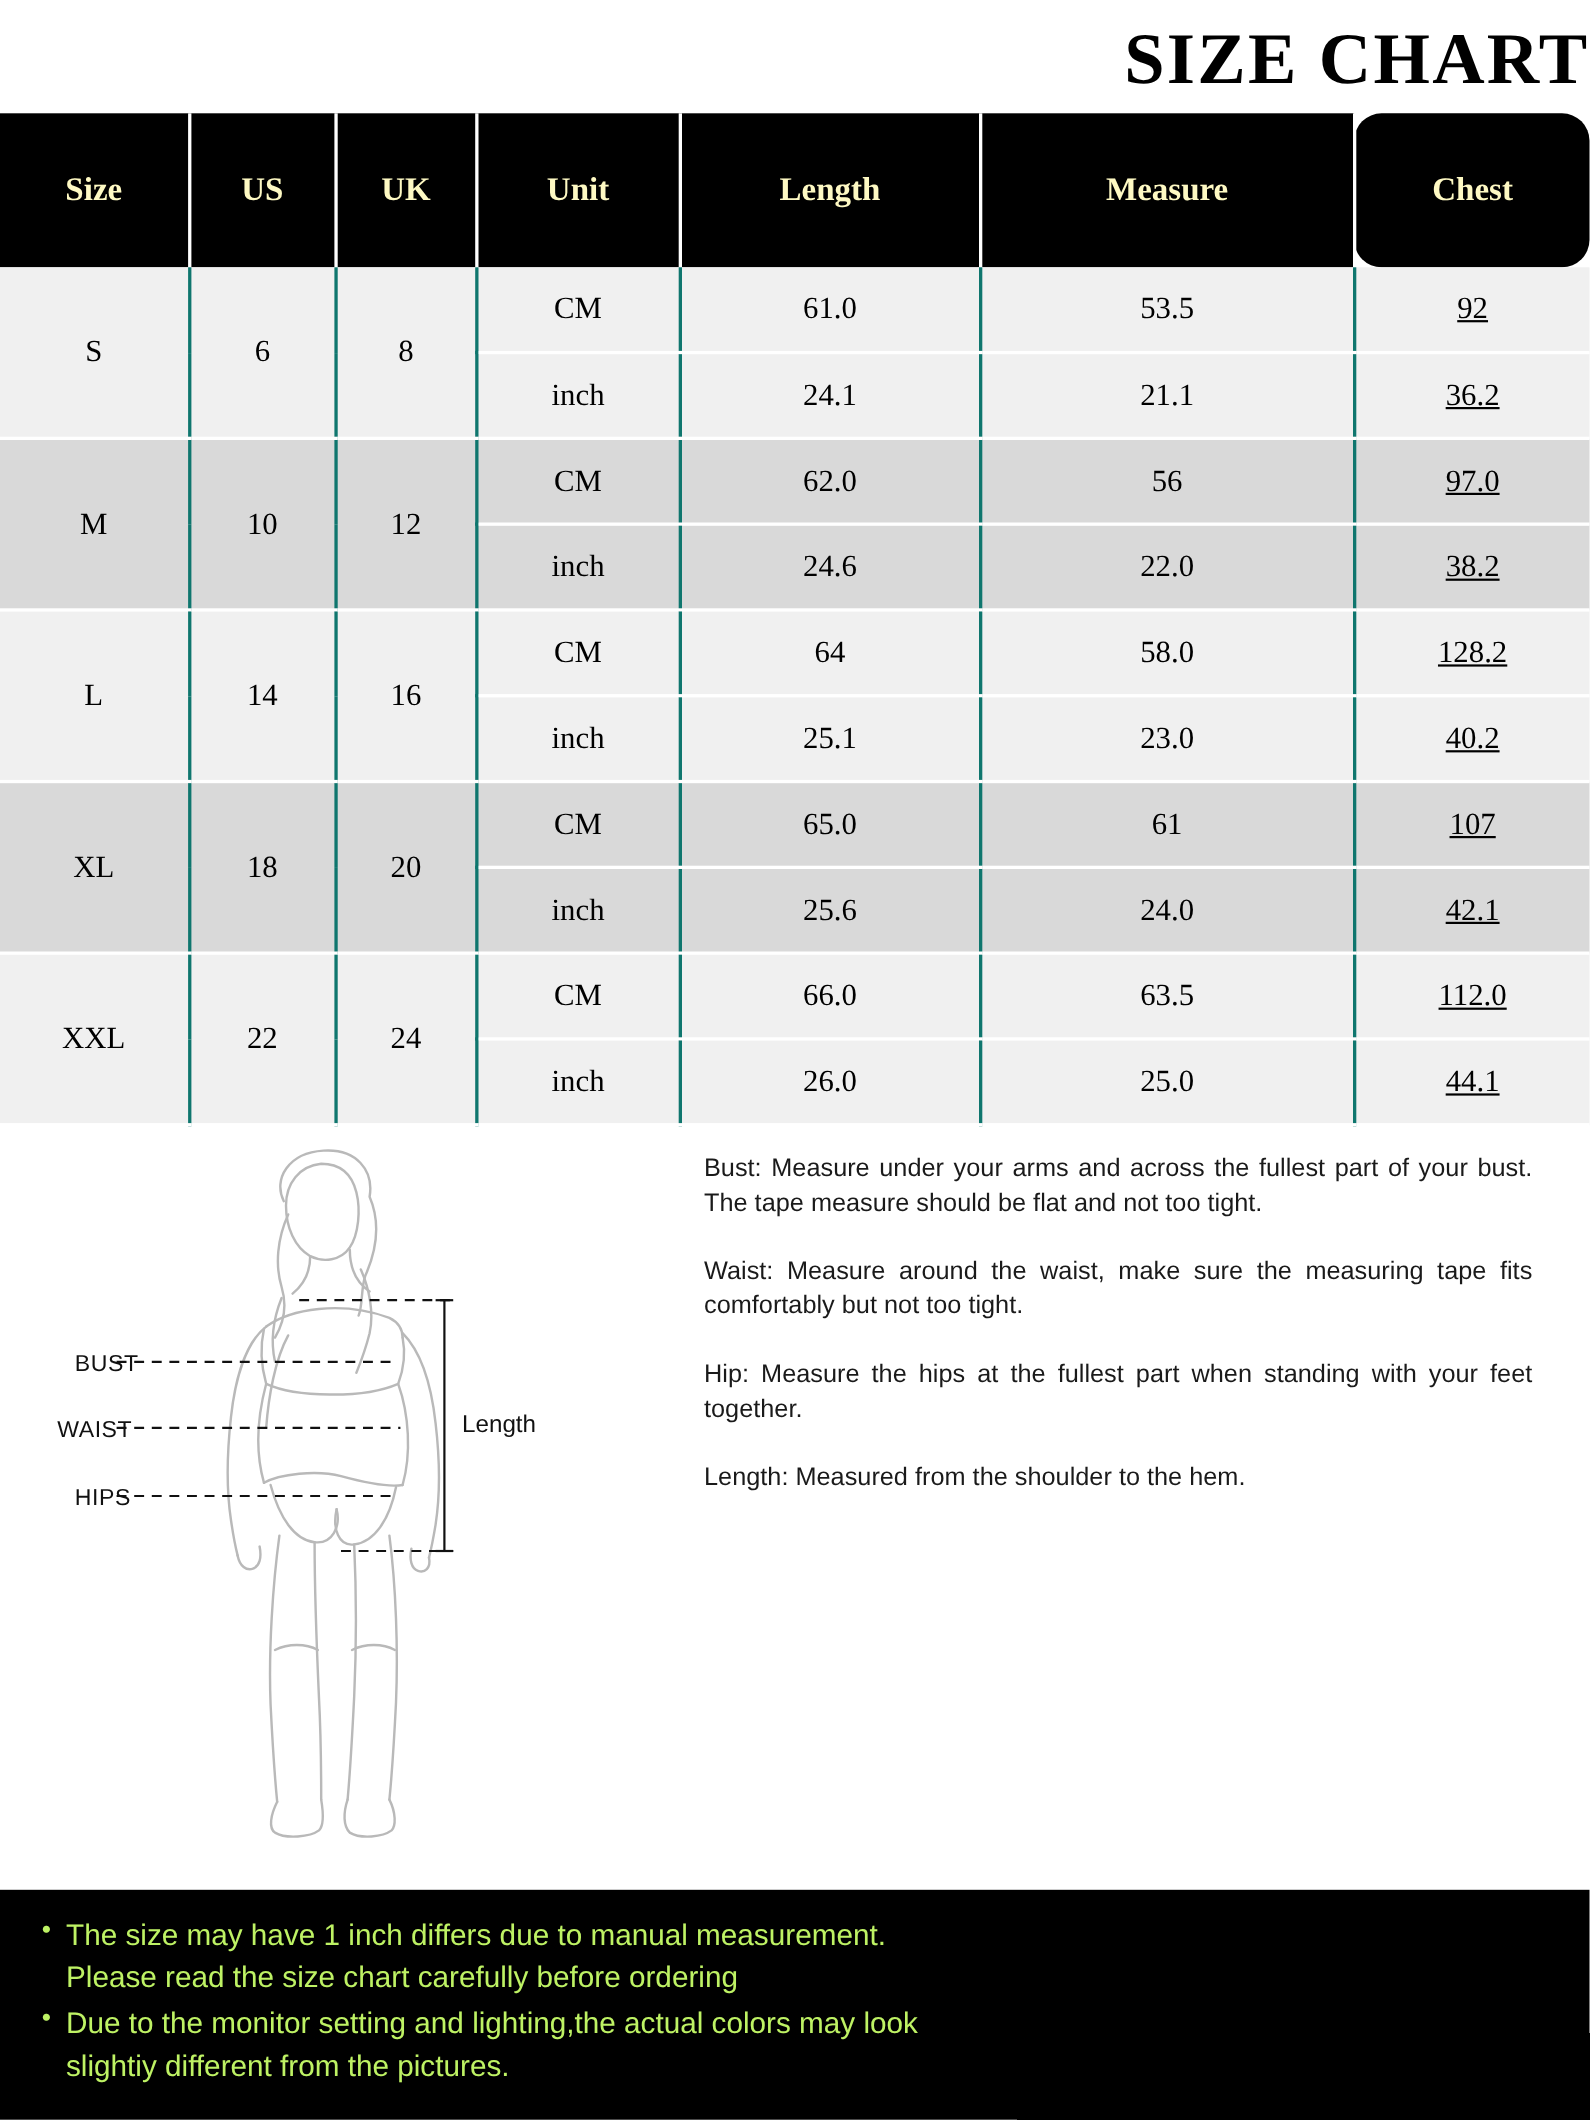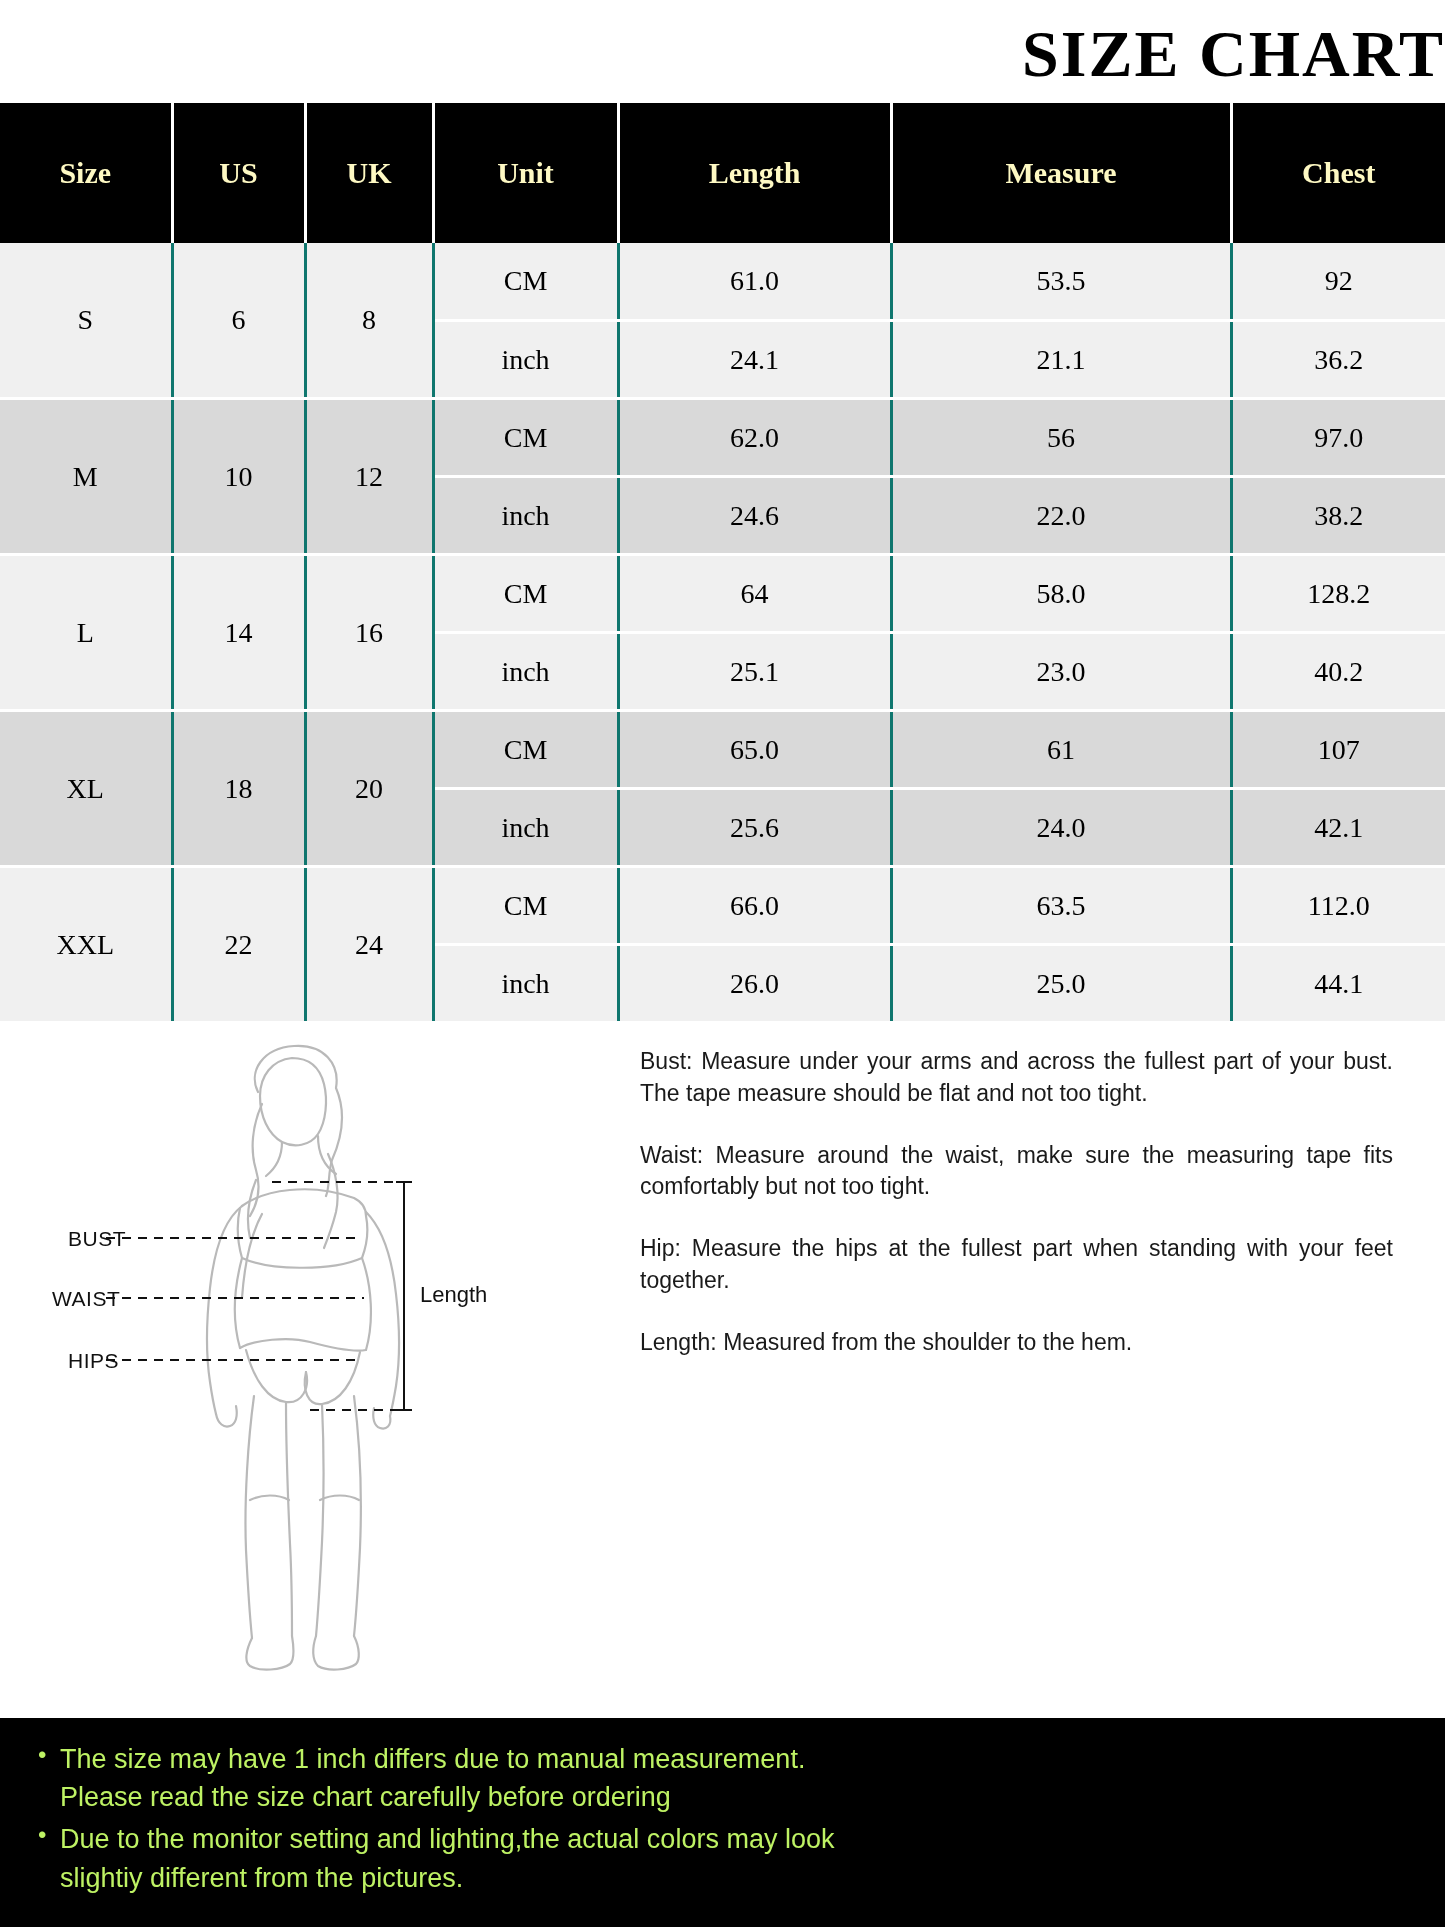--- a/index.html
+++ b/index.html
@@ -51,31 +51,31 @@
   table.size-table thead th {
     background: #000000;
     color: #fef9c3;
     font-size: 30px;
     font-weight: bold;
     height: 140px;
     text-align: center;
     border-right: 3px solid #ffffff;
     vertical-align: middle;
   }
-  table.size-table thead th:last-child { border-right: none; }
+  table.size-table thead th:last-child { border-right: none; border-radius: 25px; }
 
   table.size-table td {
     text-align: center;
     vertical-align: middle;
     font-size: 28px;
     border-right: 3px solid #0f766e;
     border-bottom: 3px solid #ffffff;
     height: 78px;
   }
-  table.size-table td:last-child { border-right: none; }
+  table.size-table td:last-child { border-right: none; text-decoration: underline; }
 
   tr.band-light td { background: #f0f0f0; }
   tr.band-dark  td { background: #d9d9d9; }
   td.sizecell-light { background: #f0f0f0; }
   td.sizecell-dark  { background: #d9d9d9; }
 
   
   .mid {
     display: flex;
     width: 1445px;

